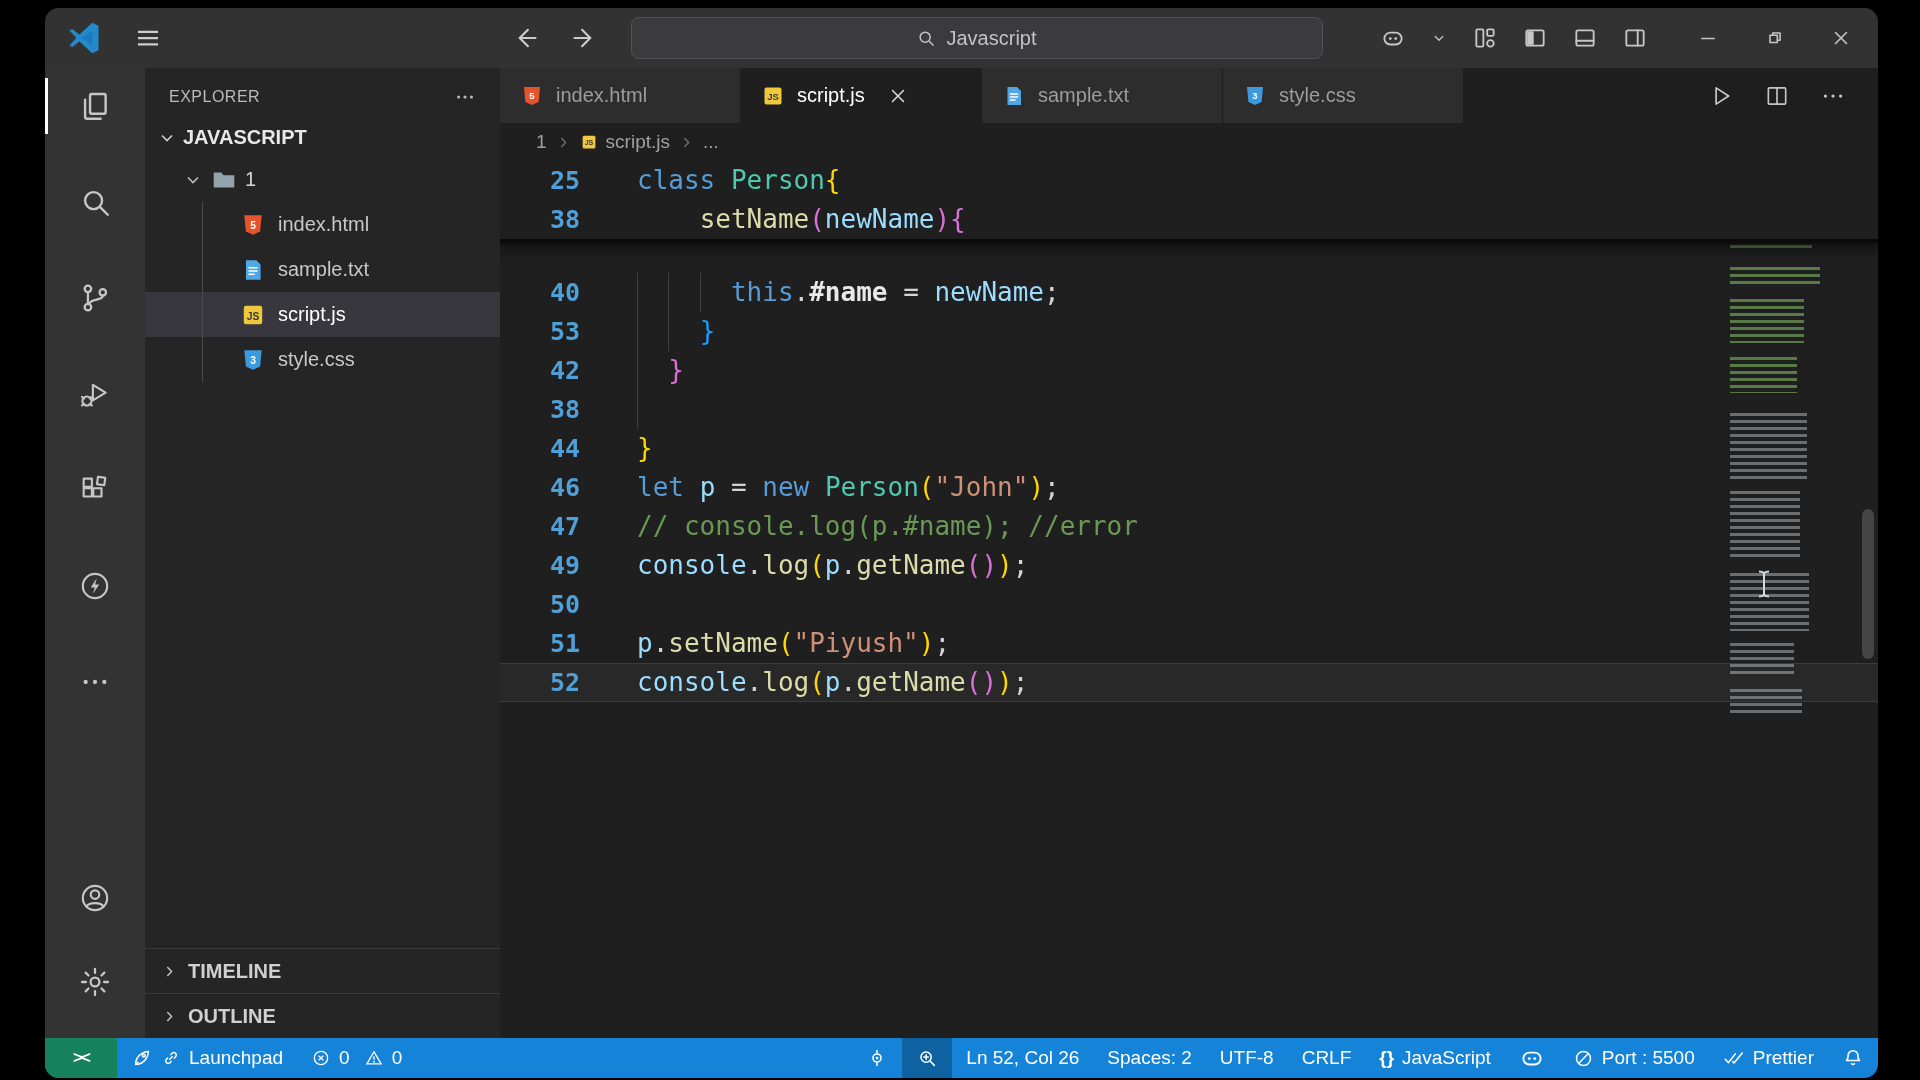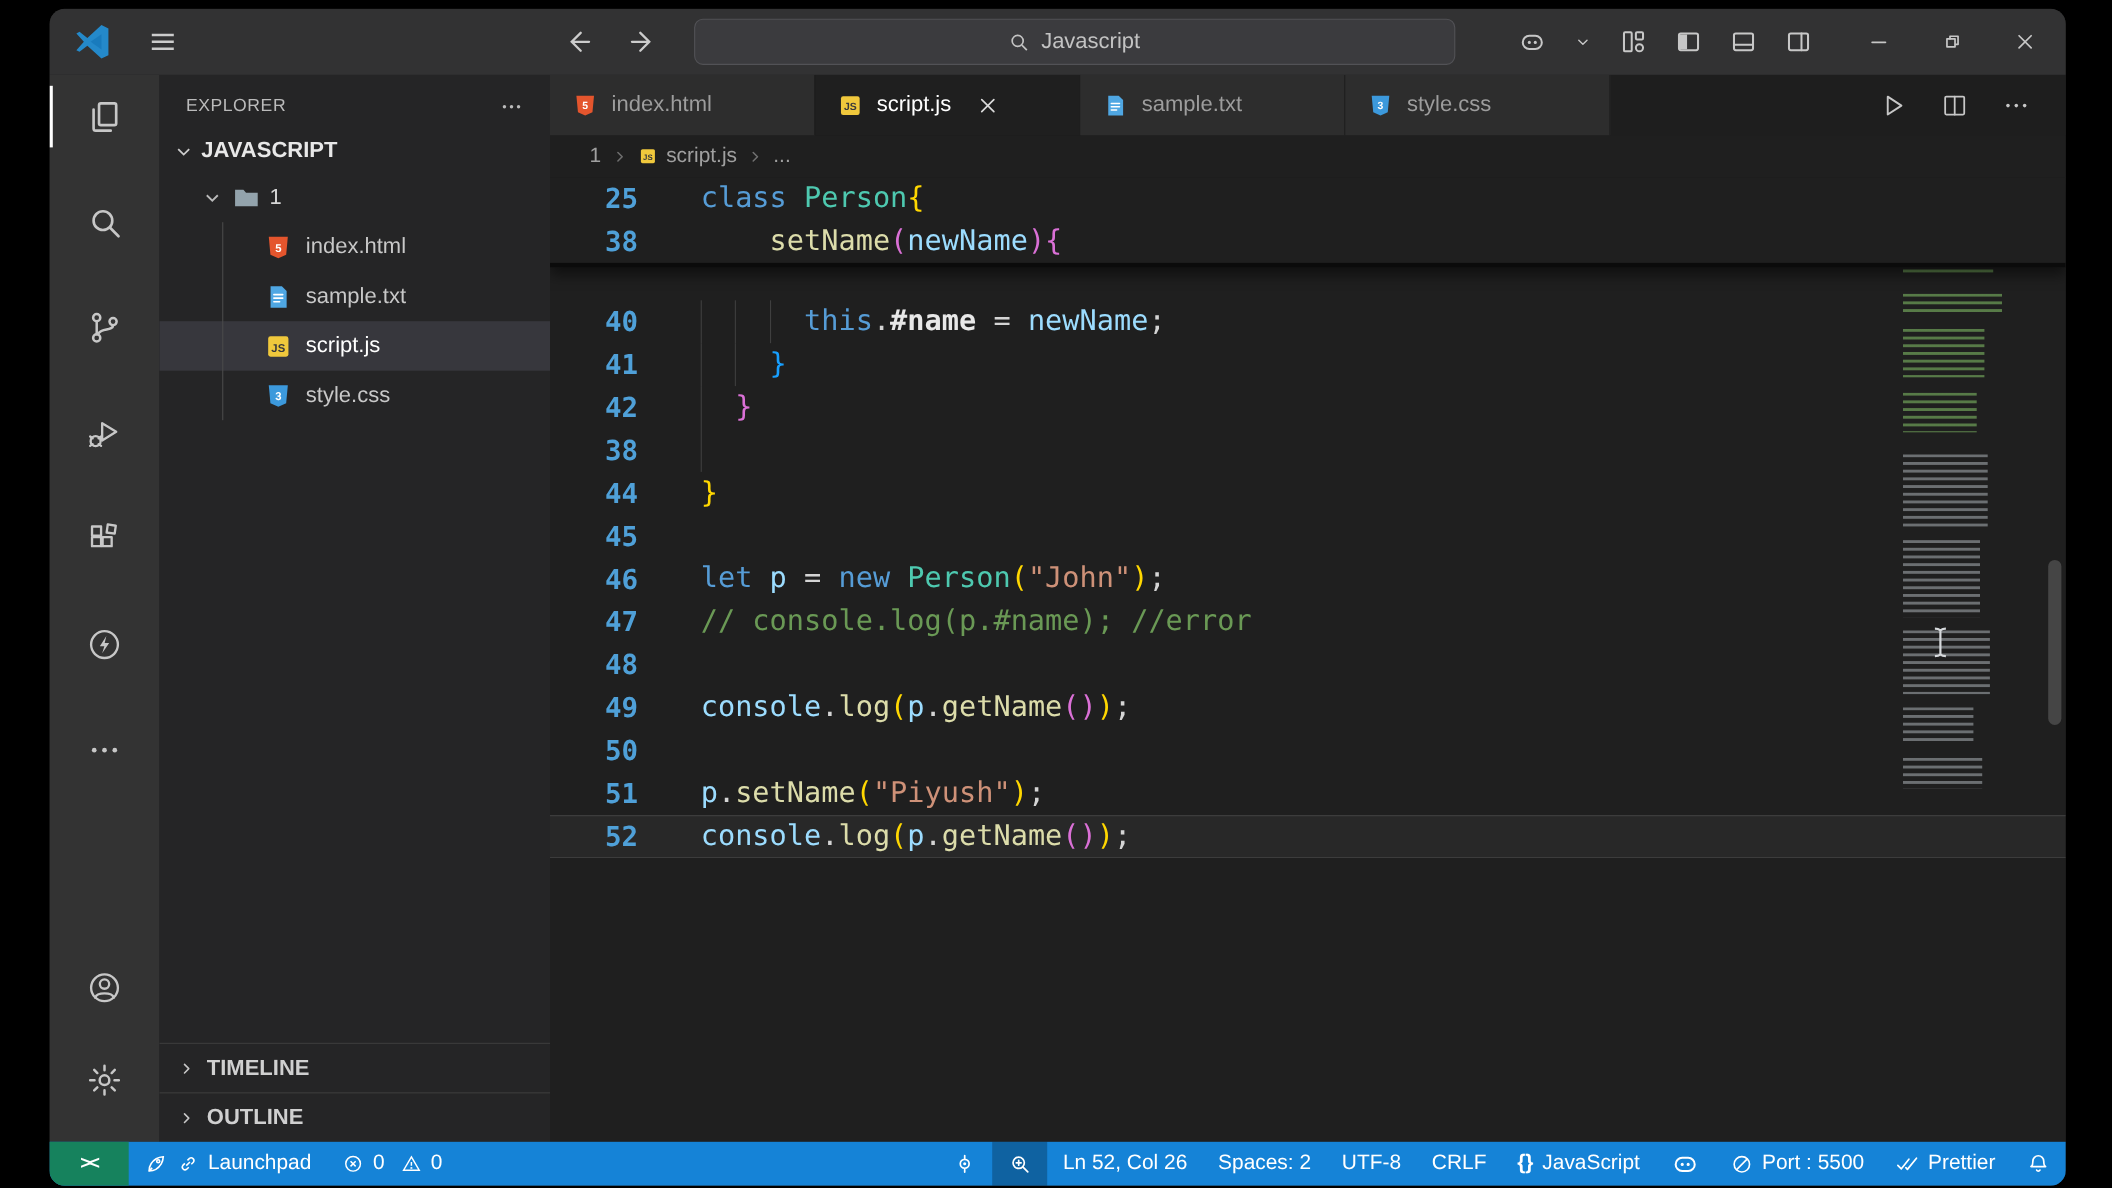--- a/index.html
+++ b/index.html
@@ -455,28 +455,26 @@
           <span>...</span>
         </div>
       <div class="editor-content">
         <div class="sticky" id="sticky">
             <div class="crow"><span class="ln">25</span><span class="code"><span class="tk-kw">class</span><span class="tk-pln"> </span><span class="tk-cls">Person</span><span class="tk-b1">{</span></span></div>
             <div class="crow"><span class="ln">38</span><span class="code"><span class="tk-pln">    </span><span class="tk-fn">setName</span><span class="tk-b2">(</span><span class="tk-var">newName</span><span class="tk-b2">){</span></span></div>
           </div>
         <div class="obscured"></div>
         <div id="code-lines">
             <div class="crow"><span class="ln">40</span><span class="code"><i class="guide" style="left:57px"></i><i class="guide" style="left:88.3px"></i><i class="guide" style="left:119.6px"></i><span class="tk-pln">      </span><span class="tk-kw">this</span><span class="tk-pln">.</span><span class="tk-priv">#name</span><span class="tk-pln"> = </span><span class="tk-var">newName</span><span class="tk-pln">;</span></span></div>
-            <div class="crow"><span class="ln">41</span><span class="code"><i class="guide" style="left:57px"></i><i class="guide" style="left:88.3px"></i><span class="tk-pln">    </span><span class="tk-b3">}</span></span></div>
+            <div class="crow"><span class="ln">53</span><span class="code"><i class="guide" style="left:57px"></i><i class="guide" style="left:88.3px"></i><span class="tk-pln">    </span><span class="tk-b3">}</span></span></div>
             <div class="crow"><span class="ln">42</span><span class="code"><i class="guide" style="left:57px"></i><span class="tk-pln">  </span><span class="tk-b2">}</span></span></div>
             <div class="crow"><span class="ln">38</span><span class="code"><i class="guide" style="left:57px"></i></span></div>
             <div class="crow"><span class="ln">44</span><span class="code"><span class="tk-b1">}</span></span></div>
-            <div class="crow"><span class="ln">45</span><span class="code"></span></div>
             <div class="crow"><span class="ln">46</span><span class="code"><span class="tk-kw">let</span><span class="tk-pln"> </span><span class="tk-var">p</span><span class="tk-pln"> = </span><span class="tk-kw">new</span><span class="tk-pln"> </span><span class="tk-cls">Person</span><span class="tk-b1">(</span><span class="tk-str">"John"</span><span class="tk-b1">)</span><span class="tk-pln">;</span></span></div>
             <div class="crow"><span class="ln">47</span><span class="code"><span class="tk-cmt">// console.log(p.#name); //error</span></span></div>
-            <div class="crow"><span class="ln">48</span><span class="code"></span></div>
             <div class="crow"><span class="ln">49</span><span class="code"><span class="tk-var">console</span><span class="tk-pln">.</span><span class="tk-fn">log</span><span class="tk-b1">(</span><span class="tk-var">p</span><span class="tk-pln">.</span><span class="tk-fn">getName</span><span class="tk-b2">()</span><span class="tk-b1">)</span><span class="tk-pln">;</span></span></div>
             <div class="crow"><span class="ln">50</span><span class="code"></span></div>
             <div class="crow"><span class="ln">51</span><span class="code"><span class="tk-var">p</span><span class="tk-pln">.</span><span class="tk-fn">setName</span><span class="tk-b1">(</span><span class="tk-str">"Piyush"</span><span class="tk-b1">)</span><span class="tk-pln">;</span></span></div>
             <div class="crow current"><span class="ln">52</span><span class="code"><span class="tk-var">console</span><span class="tk-pln">.</span><span class="tk-fn">log</span><span class="tk-b1">(</span><span class="tk-var">p</span><span class="tk-pln">.</span><span class="tk-fn">getName</span><span class="tk-b2">()</span><span class="tk-b1">)</span><span class="tk-pln">;</span></span></div>
           </div>
 
         <div class="minimap">
           <div class="mm-seg mm-green" style="top:2px;height:40px;width:78%"></div>
           <div class="mm-seg mm-green" style="top:56px;height:18px;width:64%"></div>
           <div class="mm-seg mm-green" style="top:92px;height:18px;width:70%"></div>

